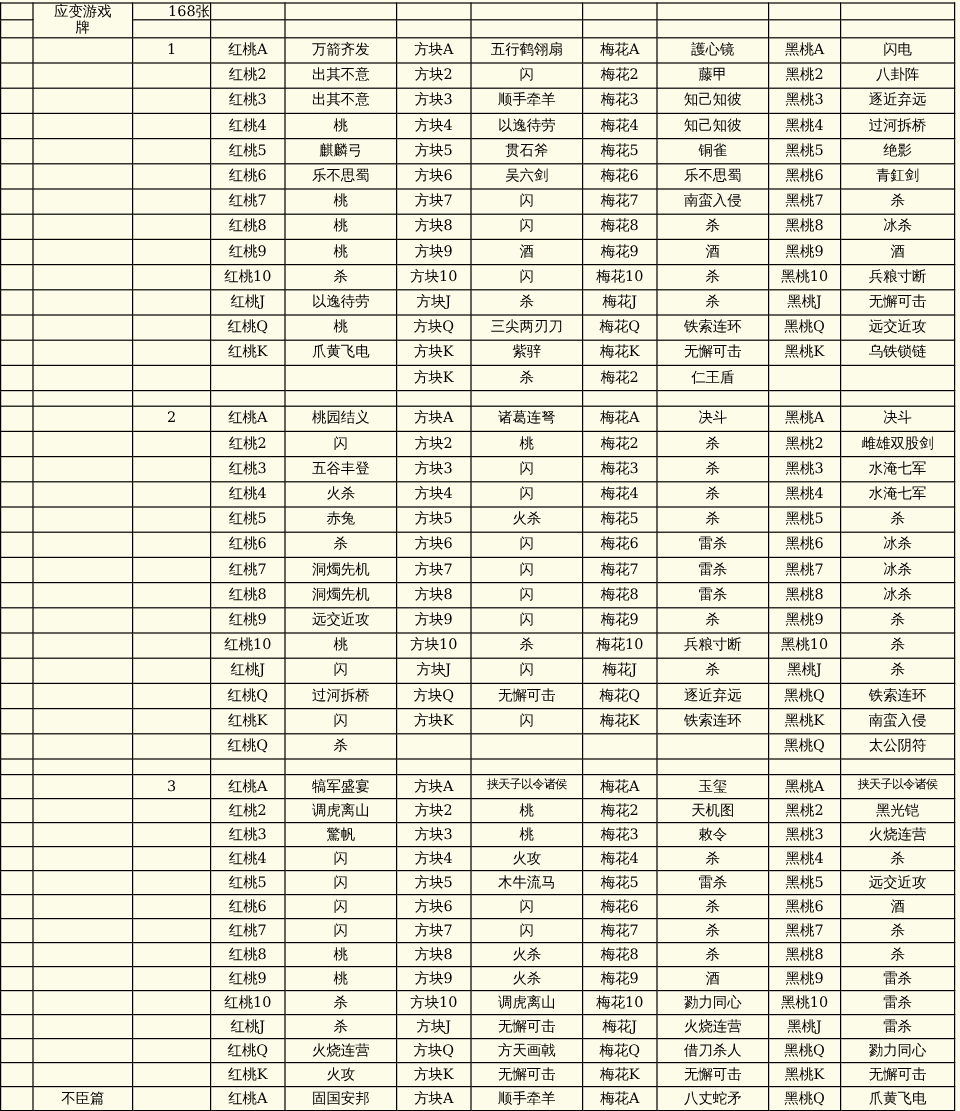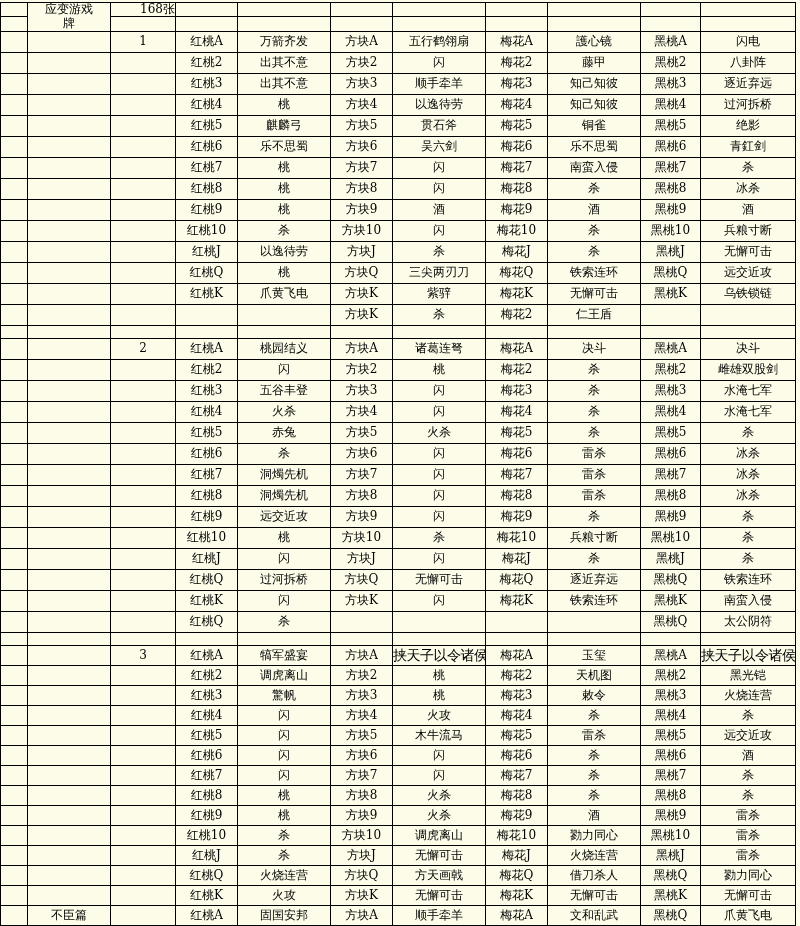--- a/index.html
+++ b/index.html
@@ -28,21 +28,21 @@
     line-height:1.05;
     overflow:hidden;
     white-space:nowrap;
   }
   tr.hdr td{height:13px;}
   tr.gap td{height:12px;}
   tr.short td{height:19px;}
   td.title{white-space:normal;text-align:center;}
   td.title span{display:inline-block;width:58px;word-break:break-all;line-height:1.15;}
   td.count{text-align:right;padding-left:2px;}
-  td.small{font-size:14px;letter-spacing:-0.5px;}
+  td.small{font-size:10px;letter-spacing:-0.5px;}
 </style>
 </head>
 <body style="--bg: #fdfce8; --grid: #000000; --ink: #000000;">
 
 <div>
   <table>
     <colgroup>
       <col style="width:27px">
       <col style="width:83px">
       <col style="width:65px">
@@ -643,21 +643,21 @@
         </tr>
         <tr class="short">
           <td></td>
           <td>不臣篇</td>
           <td></td>
           <td>红桃A</td>
           <td>固国安邦</td>
           <td>方块A</td>
           <td>顺手牵羊</td>
           <td>梅花A</td>
-          <td>文和乱武</td>
+          <td>八丈蛇矛</td>
           <td>黑桃Q</td>
           <td>爪黄飞电</td>
         </tr>
         <tr class="short">
           <td></td>
           <td>君主专用</td>
           <td></td>
           <td>红桃3</td>
           <td>太平要术</td>
           <td>方块6</td>

